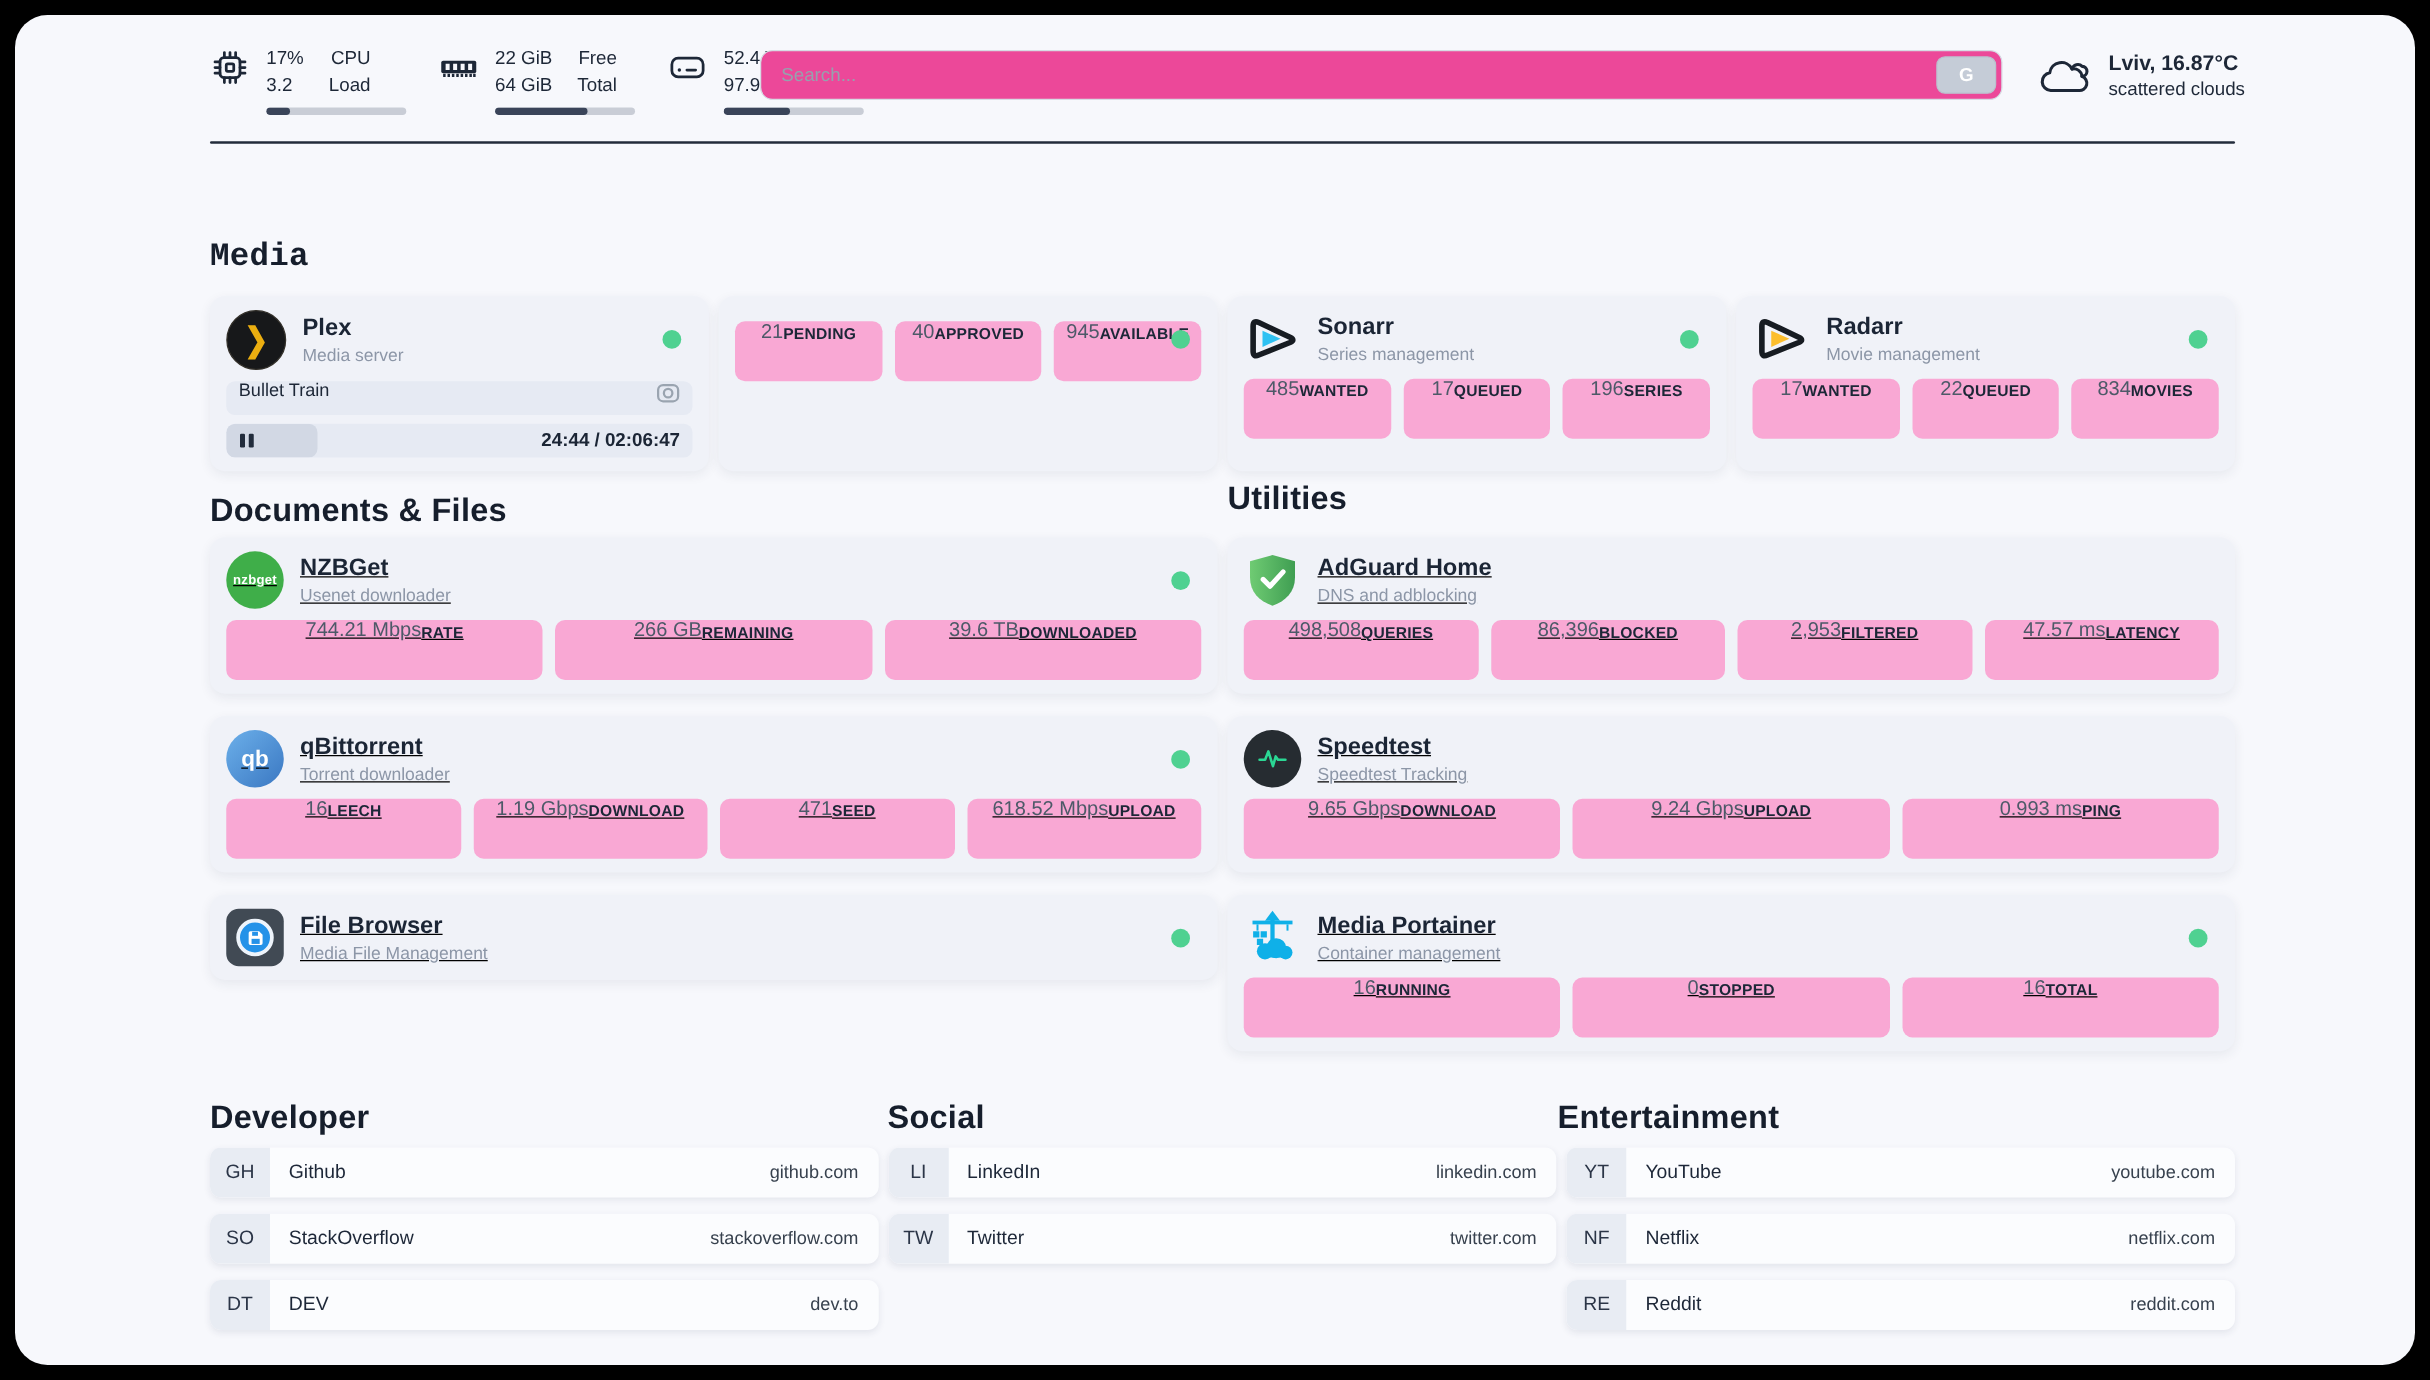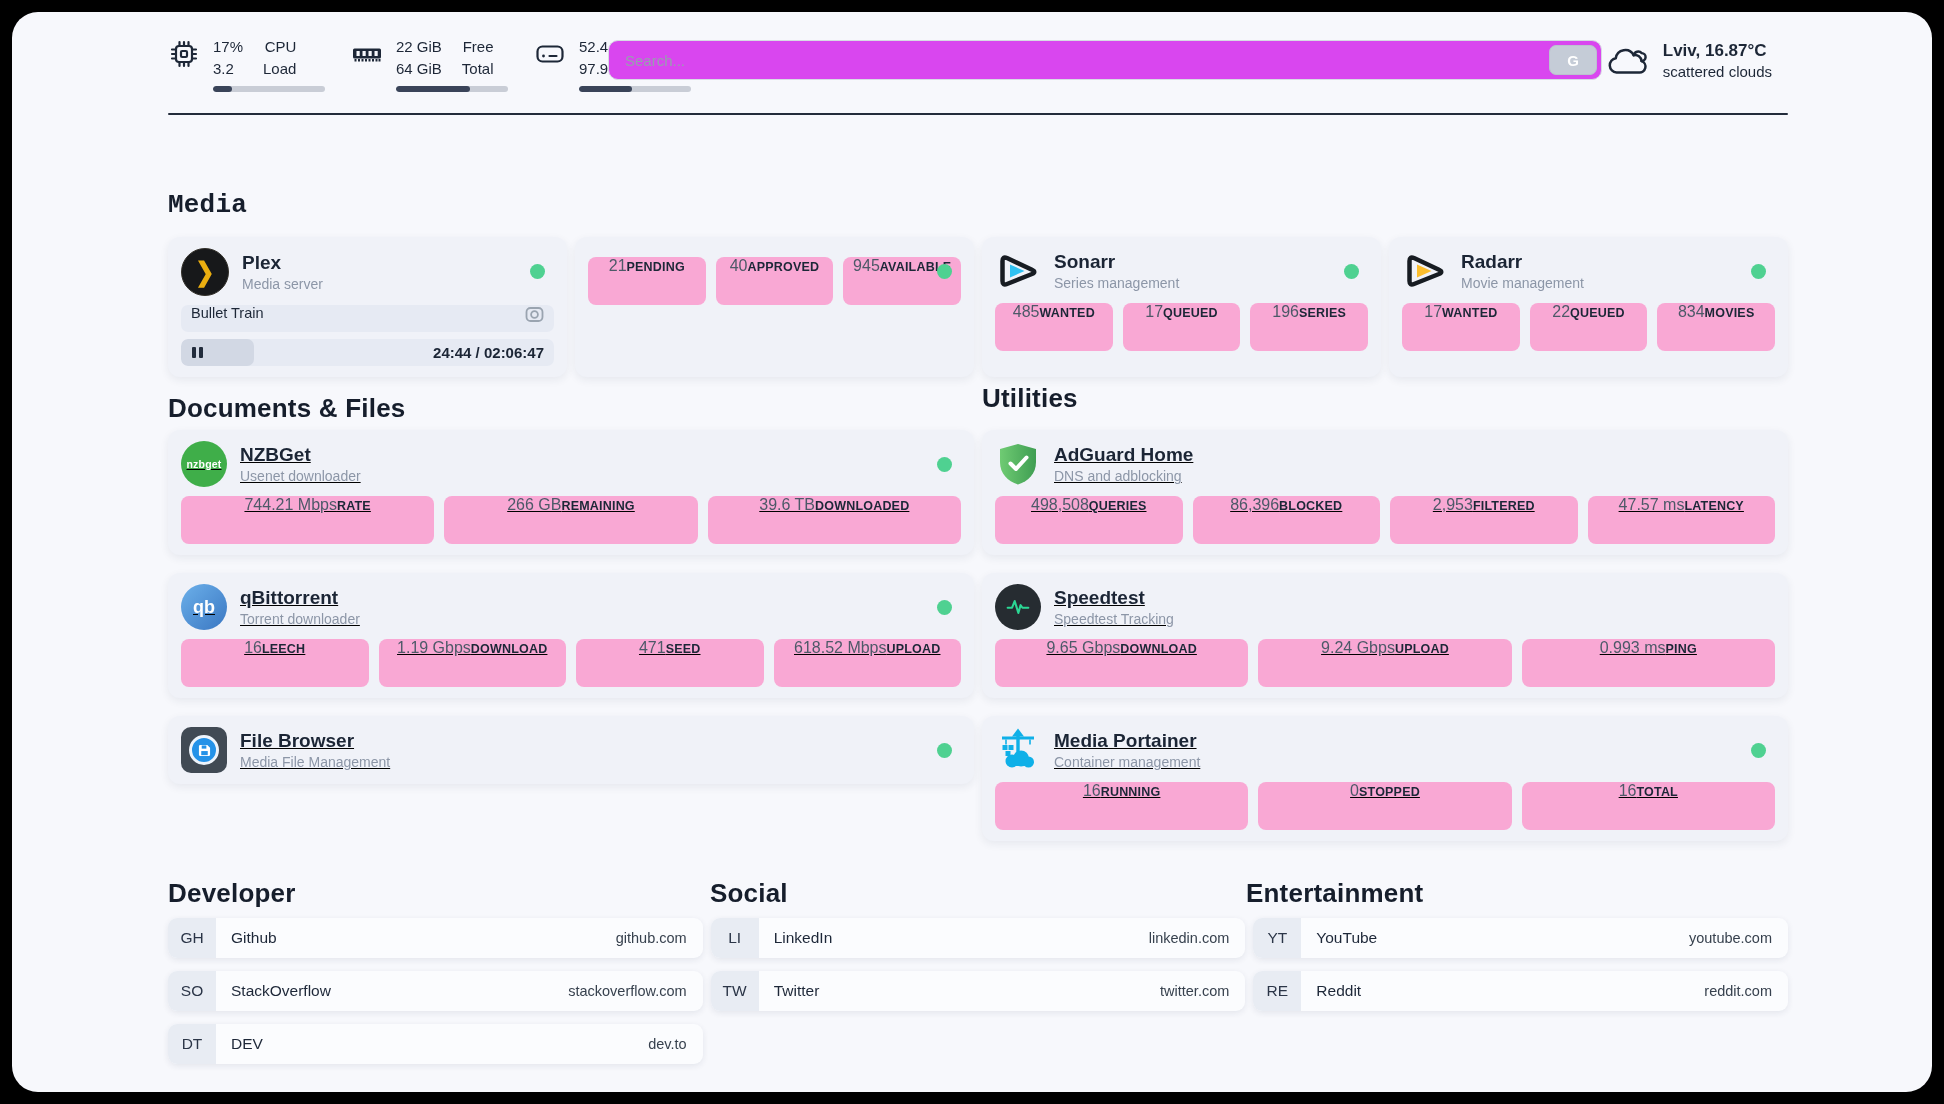--- a/index.html
+++ b/index.html
@@ -11,25 +11,25 @@
   .stat-group{display:flex;gap:11px;}
   .stat-icon{width:36px;height:36px;flex:none;}
   .stat-body{display:flex;flex-direction:column;}
   .stat-cols{display:flex;gap:20px;}
   .stat-col{display:flex;flex-direction:column;font-size:15px;line-height:1.45;color:#1d2737;font-weight:500;}
   .stat-col.labels{align-items:flex-end;}
   .stat-bar{margin-top:6px;height:6px;width:112px;border-radius:3px;background:#c9cdd6;overflow:hidden;}
   .stat-bar-fill{height:100%;background:#3a4459;border-radius:3px;}
 
   .search-wrap{position:absolute;left:596px;top:28px;width:994px;height:40px;}
-  .search-wrap input{box-sizing:border-box;width:100%;height:100%;border:1.5px solid #d7dbe4;border-radius:10px;background:#d946ef;padding:0 91px 0 16px;font-size:15px;color:#1d2737;outline:none;font-family:"Liberation Sans",sans-serif;}
+  .search-wrap input{box-sizing:border-box;width:100%;height:100%;border:1.5px solid #d7dbe4;border-radius:10px;background:#ec4899;padding:0 91px 0 16px;font-size:15px;color:#1d2737;outline:none;font-family:"Liberation Sans",sans-serif;}
   .search-wrap input::placeholder{color:#97a0ae;}
   .g-btn{position:absolute;right:5px;top:5px;bottom:5px;width:46px;background:#c5ccd7;border:1px solid #bac2cf;border-radius:7px;color:#fff;font-weight:700;font-size:15px;display:flex;align-items:center;justify-content:center;cursor:pointer;}
 
-  .weather{position:absolute;right:160px;top:28px;display:flex;align-items:center;gap:14px;}
+  .weather{position:absolute;right:136px;top:28px;display:flex;align-items:center;gap:14px;}
   .weather-text{display:flex;flex-direction:column;}
   .weather-l1{font-size:17px;font-weight:600;color:#1d2737;line-height:1.3;}
   .weather-l2{font-size:15px;color:#1d2737;line-height:1.3;}
 
   .divider{position:absolute;left:156px;top:101px;width:1620px;height:2px;background:#232c3b;border-radius:1px;}
 
   
   .h-section{position:absolute;font-size:26px;font-weight:600;color:#161e2c;letter-spacing:.2px;}
 
   
@@ -509,20 +509,25 @@
       </div>
     </div>
 
     <div class="bm-col">
       <div class="bm-row">
         <div class="bm-tag">YT</div>
         <div class="bm-name">YouTube</div>
         <div class="bm-url">youtube.com</div>
       </div>
       <div class="bm-row">
+        <div class="bm-tag">NF</div>
+        <div class="bm-name">Netflix</div>
+        <div class="bm-url">netflix.com</div>
+      </div>
+      <div class="bm-row">
         <div class="bm-tag">RE</div>
         <div class="bm-name">Reddit</div>
         <div class="bm-url">reddit.com</div>
       </div>
     </div>
   </div>
 
 </div>
 
 </body></html>

